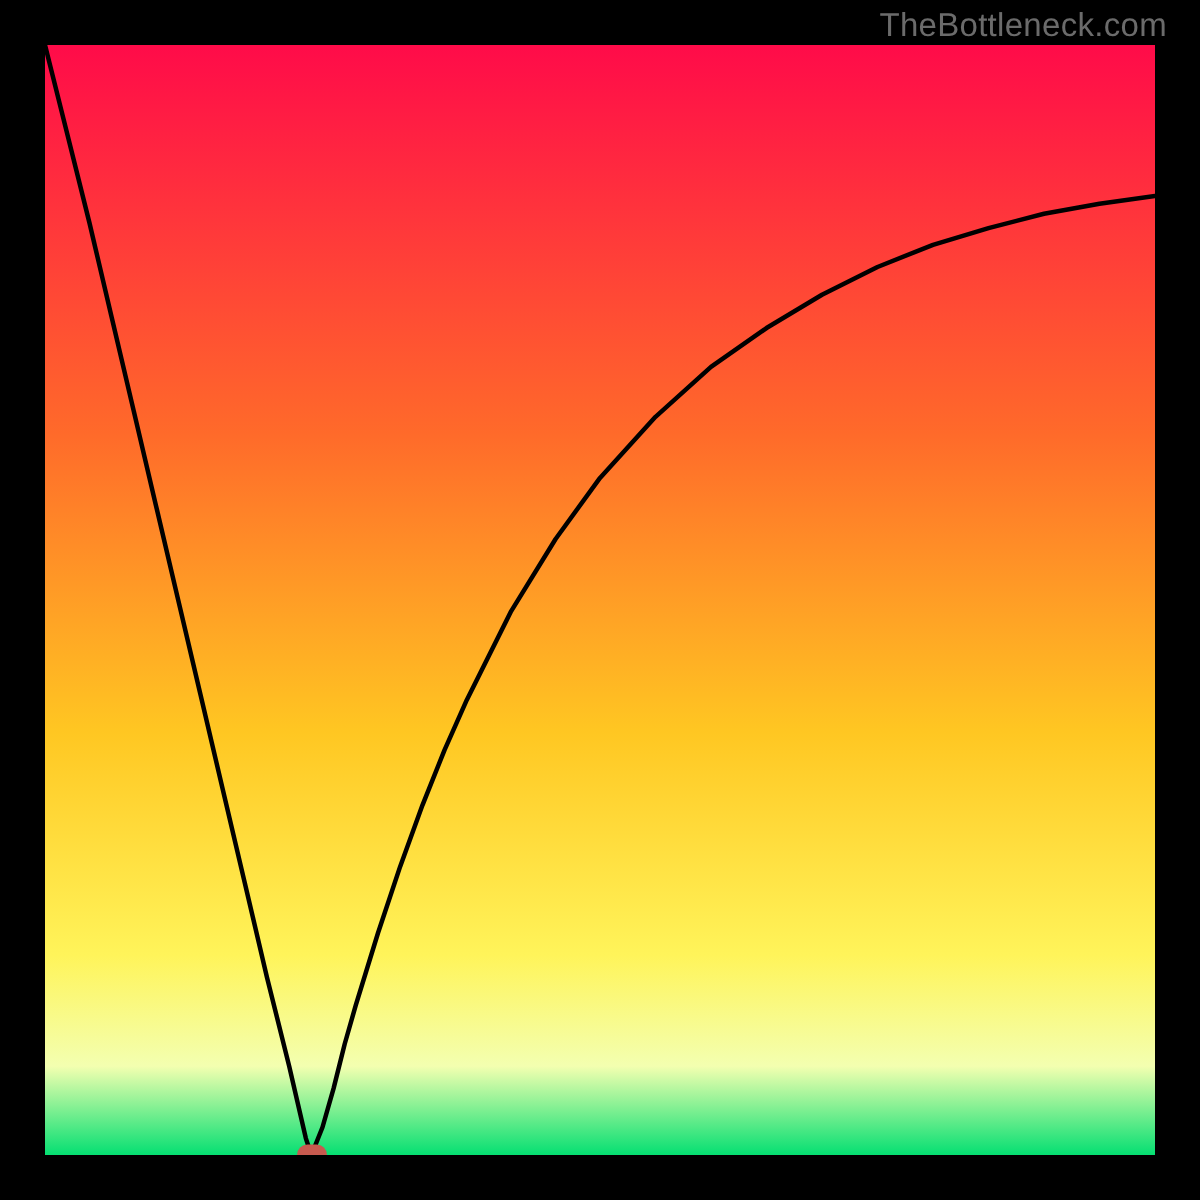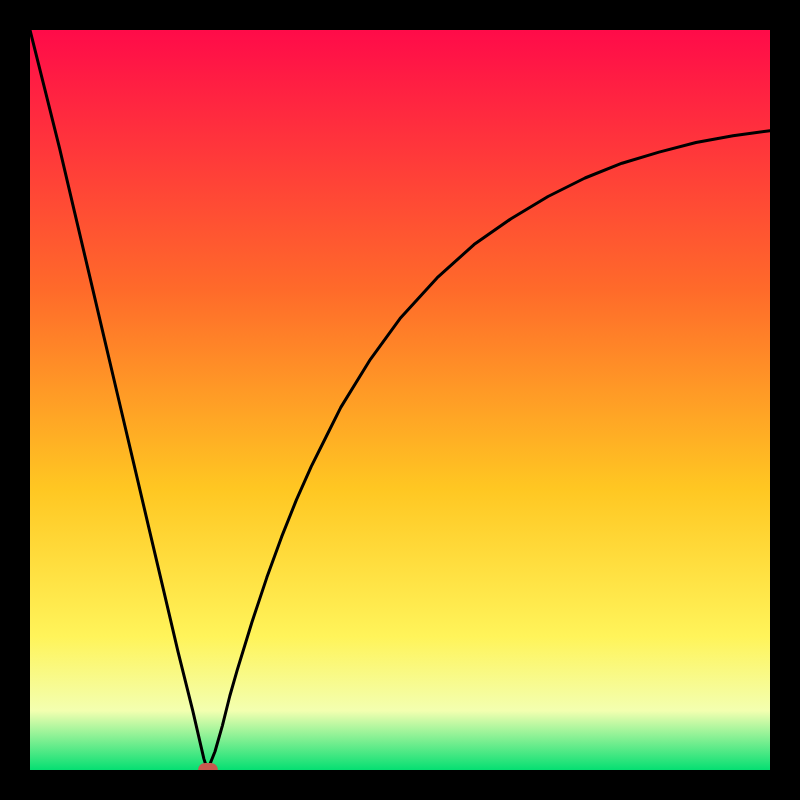--- a/index.html
+++ b/index.html
@@ -46,20 +46,21 @@
     height: 14px;
     background: #c75a4f;
     border-radius: 7px;
     transform: translate(-50%, -50%);
   }
 </style>
 </head>
 <body>
 
 <div class="outer">
+  <div class="watermark">TheBottleneck.com</div>
 
   <div class="plot">
     <svg viewBox="0 0 740 740" preserveAspectRatio="none">
       <defs>
         <linearGradient id="bg-grad" x1="0" y1="0" x2="0" y2="1">
             <stop offset="0%" stop-color="#ff0b49"></stop>
             <stop offset="35%" stop-color="#ff6a2a"></stop>
             <stop offset="62%" stop-color="#ffc722"></stop>
             <stop offset="82%" stop-color="#fff45a"></stop>
             <stop offset="92%" stop-color="#f3ffb0"></stop>

